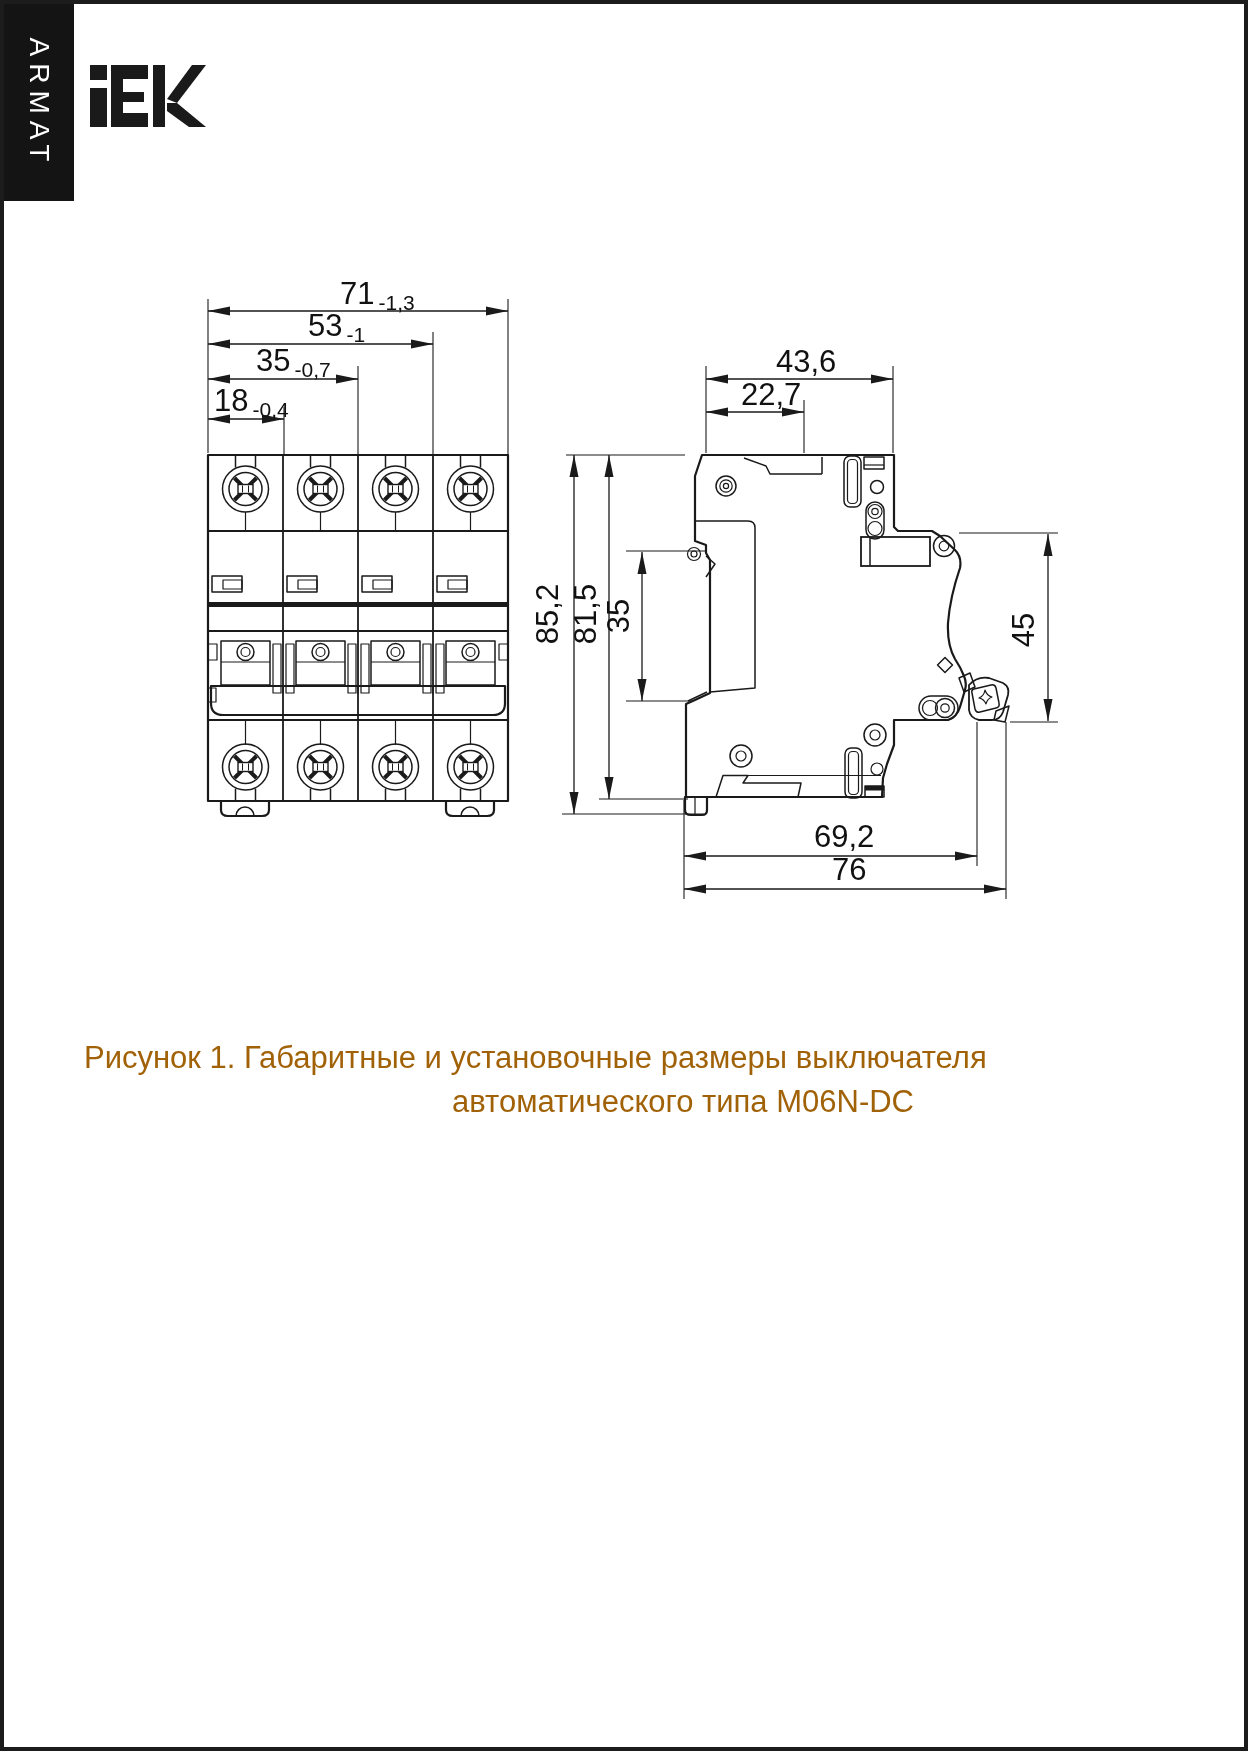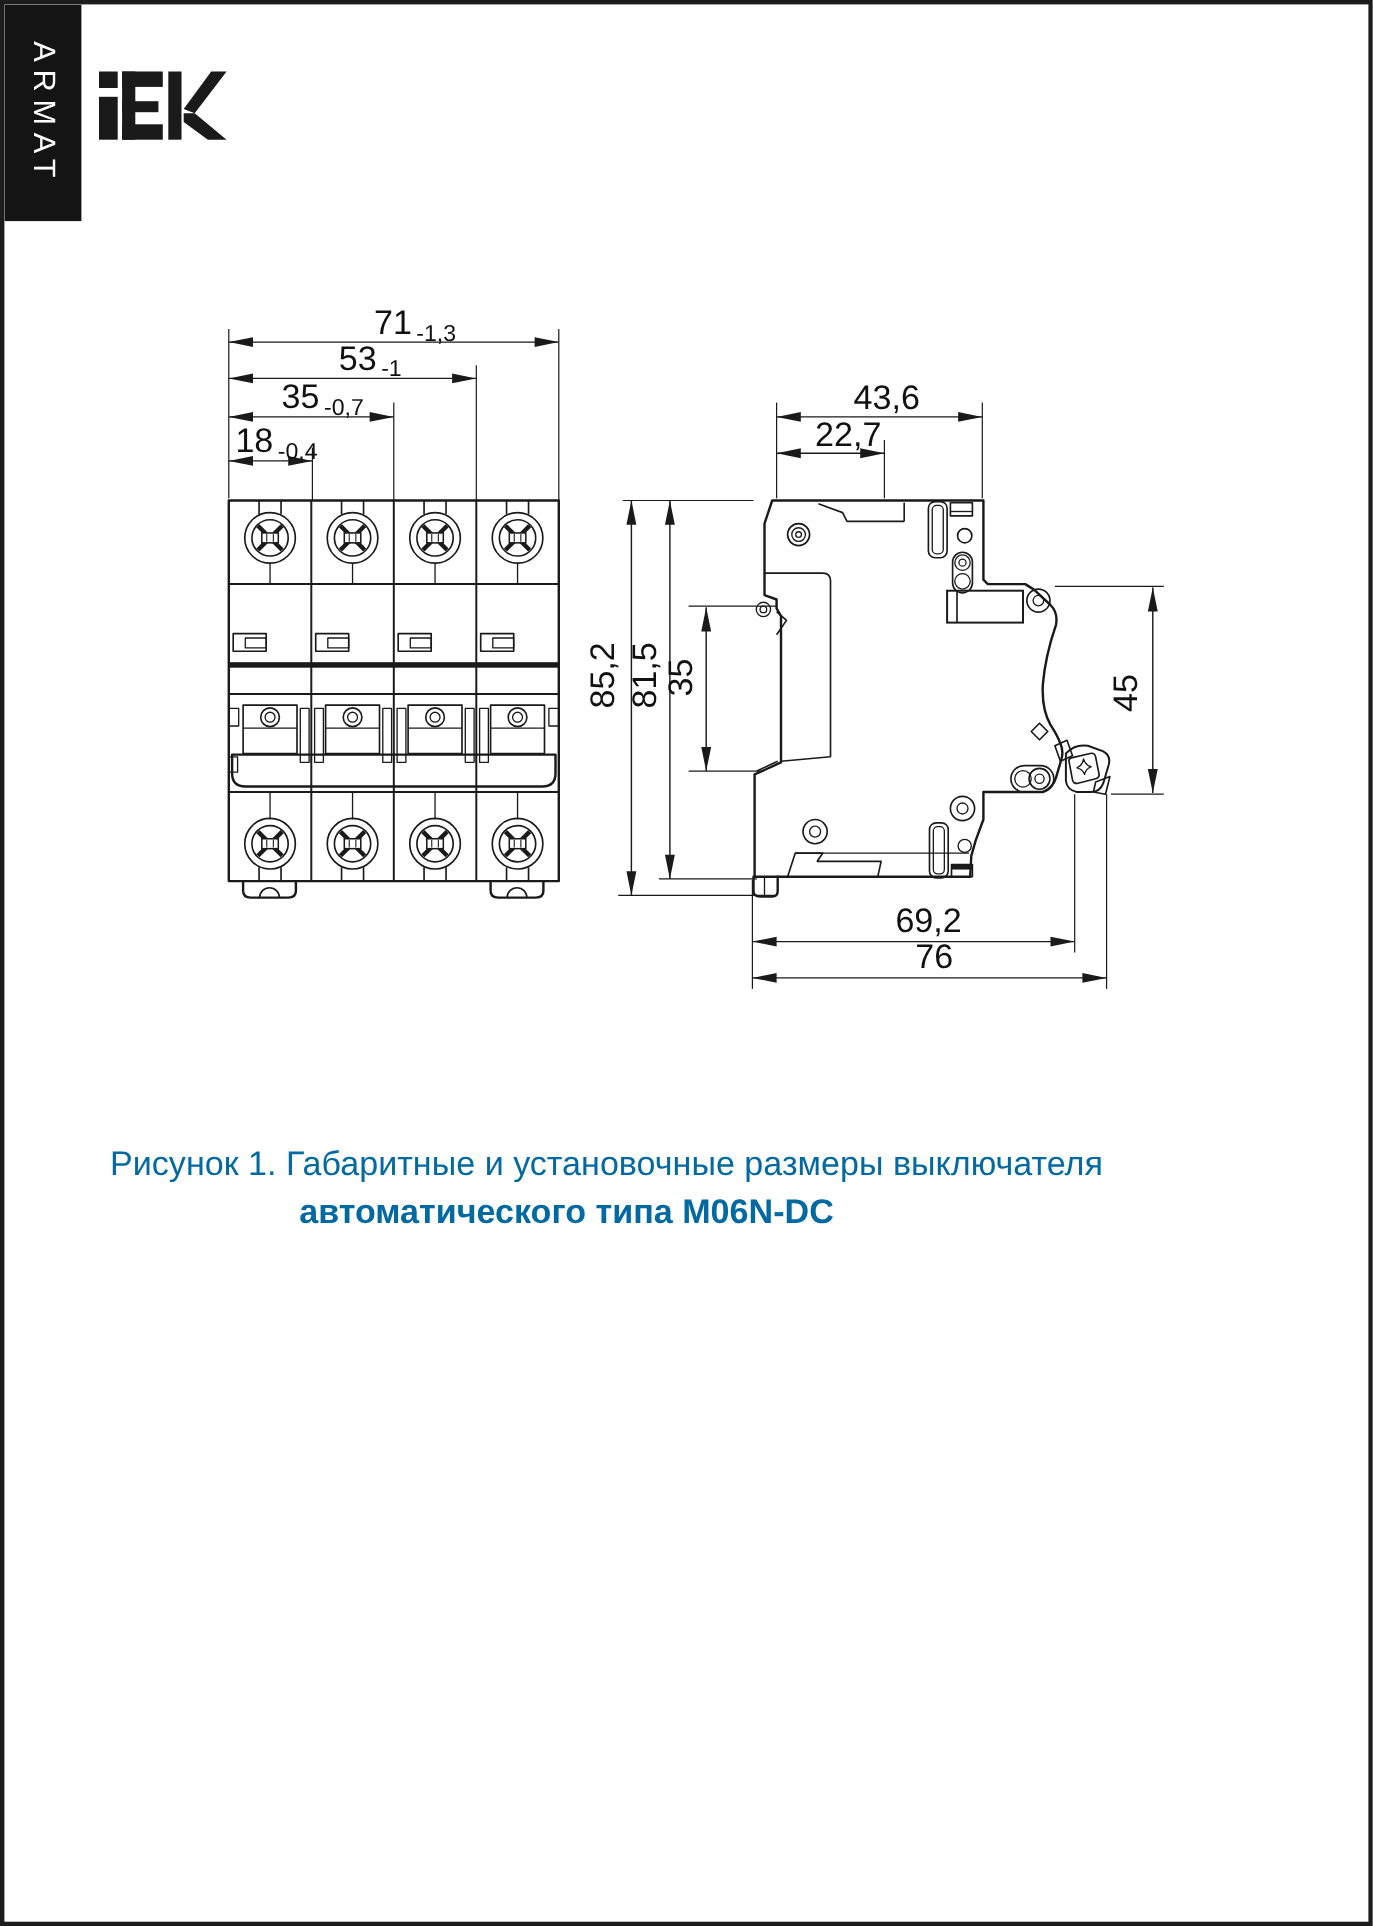--- a/index.html
+++ b/index.html
@@ -18,25 +18,25 @@
     display:flex;align-items:center;justify-content:center;
   }
   .sidebar-text{
     transform:rotate(90deg);
     color:#ffffff;font-size:28px;letter-spacing:7px;
     white-space:nowrap;font-weight:500;
   }
   .logo{position:absolute;left:85px;top:58px;}
   .drawing{position:absolute;left:0;top:0;width:1248px;height:1751px;}
   .caption{
-    position:absolute;left:96px;top:1032px;width:830px;
-    font-size:31px;line-height:44px;color:#0369a1;
+    position:absolute;left:80px;top:1032px;width:830px;
+    font-size:31px;line-height:44px;color:#a16207;
   }
   .caption .l1{white-space:nowrap;}
-  .caption .l2{text-align:center;font-weight:bold;}
+  .caption .l2{text-align:right;}
   
   .o{fill:none;stroke:#1a1a1a;stroke-width:2.2;stroke-linejoin:round;stroke-linecap:round;}
   .s{fill:none;stroke:#1a1a1a;stroke-width:1.8;}
   .i{fill:none;stroke:#1a1a1a;stroke-width:1.5;stroke-linejoin:round;}
   .i2{fill:none;stroke:#1a1a1a;stroke-width:1.2;stroke-linejoin:round;}
   .dim{fill:none;stroke:#1a1a1a;stroke-width:1.3;}
   .ext{fill:none;stroke:#1a1a1a;stroke-width:1.1;}
   .dim-text{font-family:"Liberation Sans",sans-serif;font-size:31px;fill:#111;}
   .tol{font-size:21px;}
   .blk{fill:#1a1a1a;stroke:none;}

